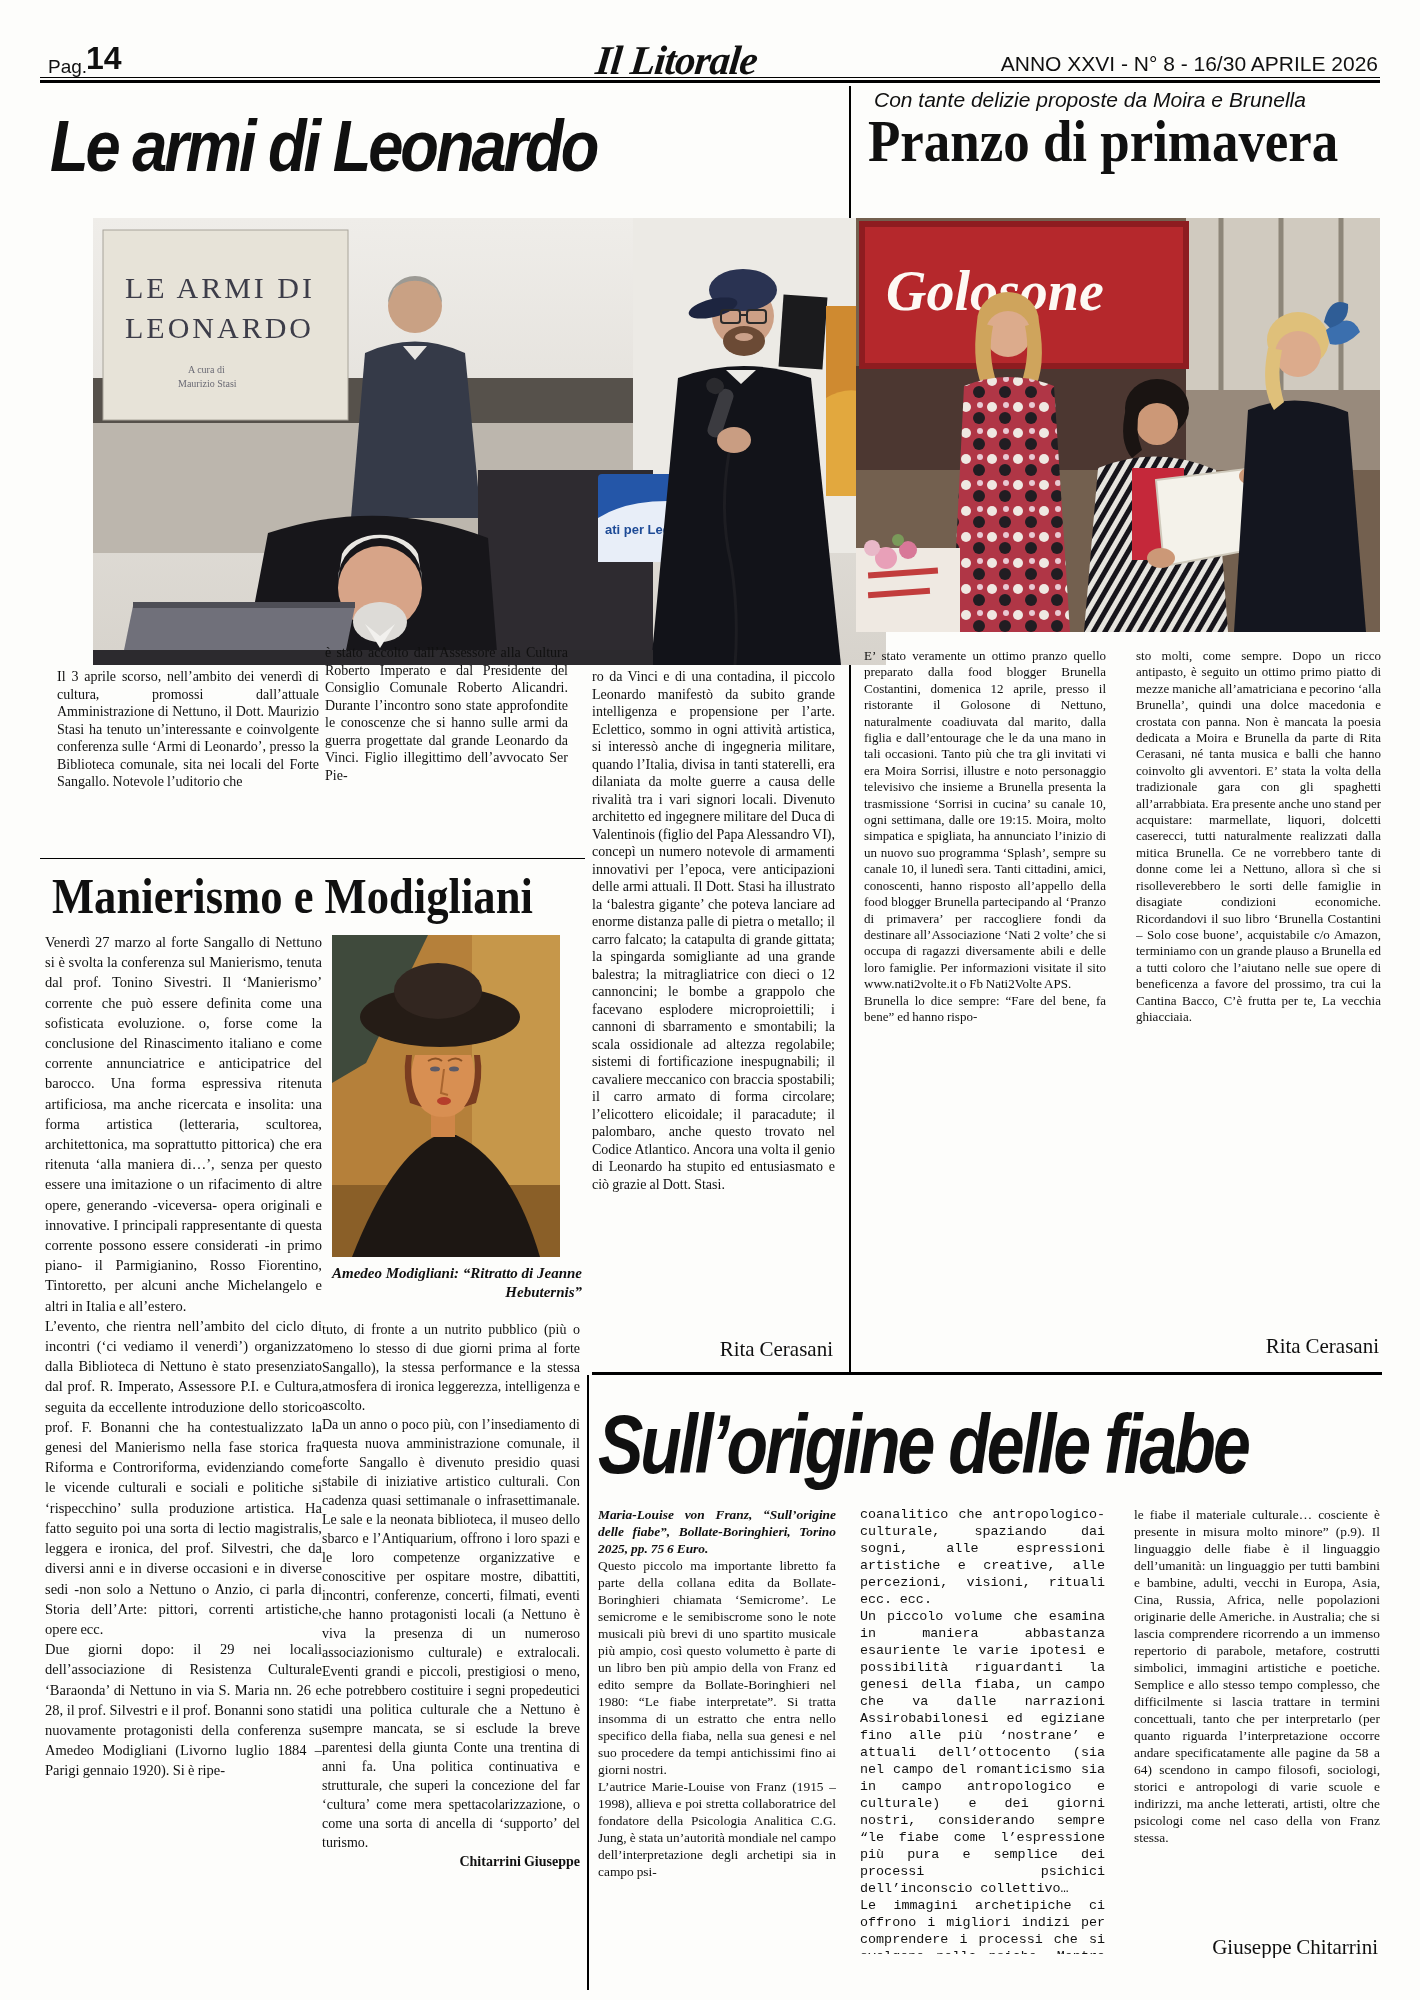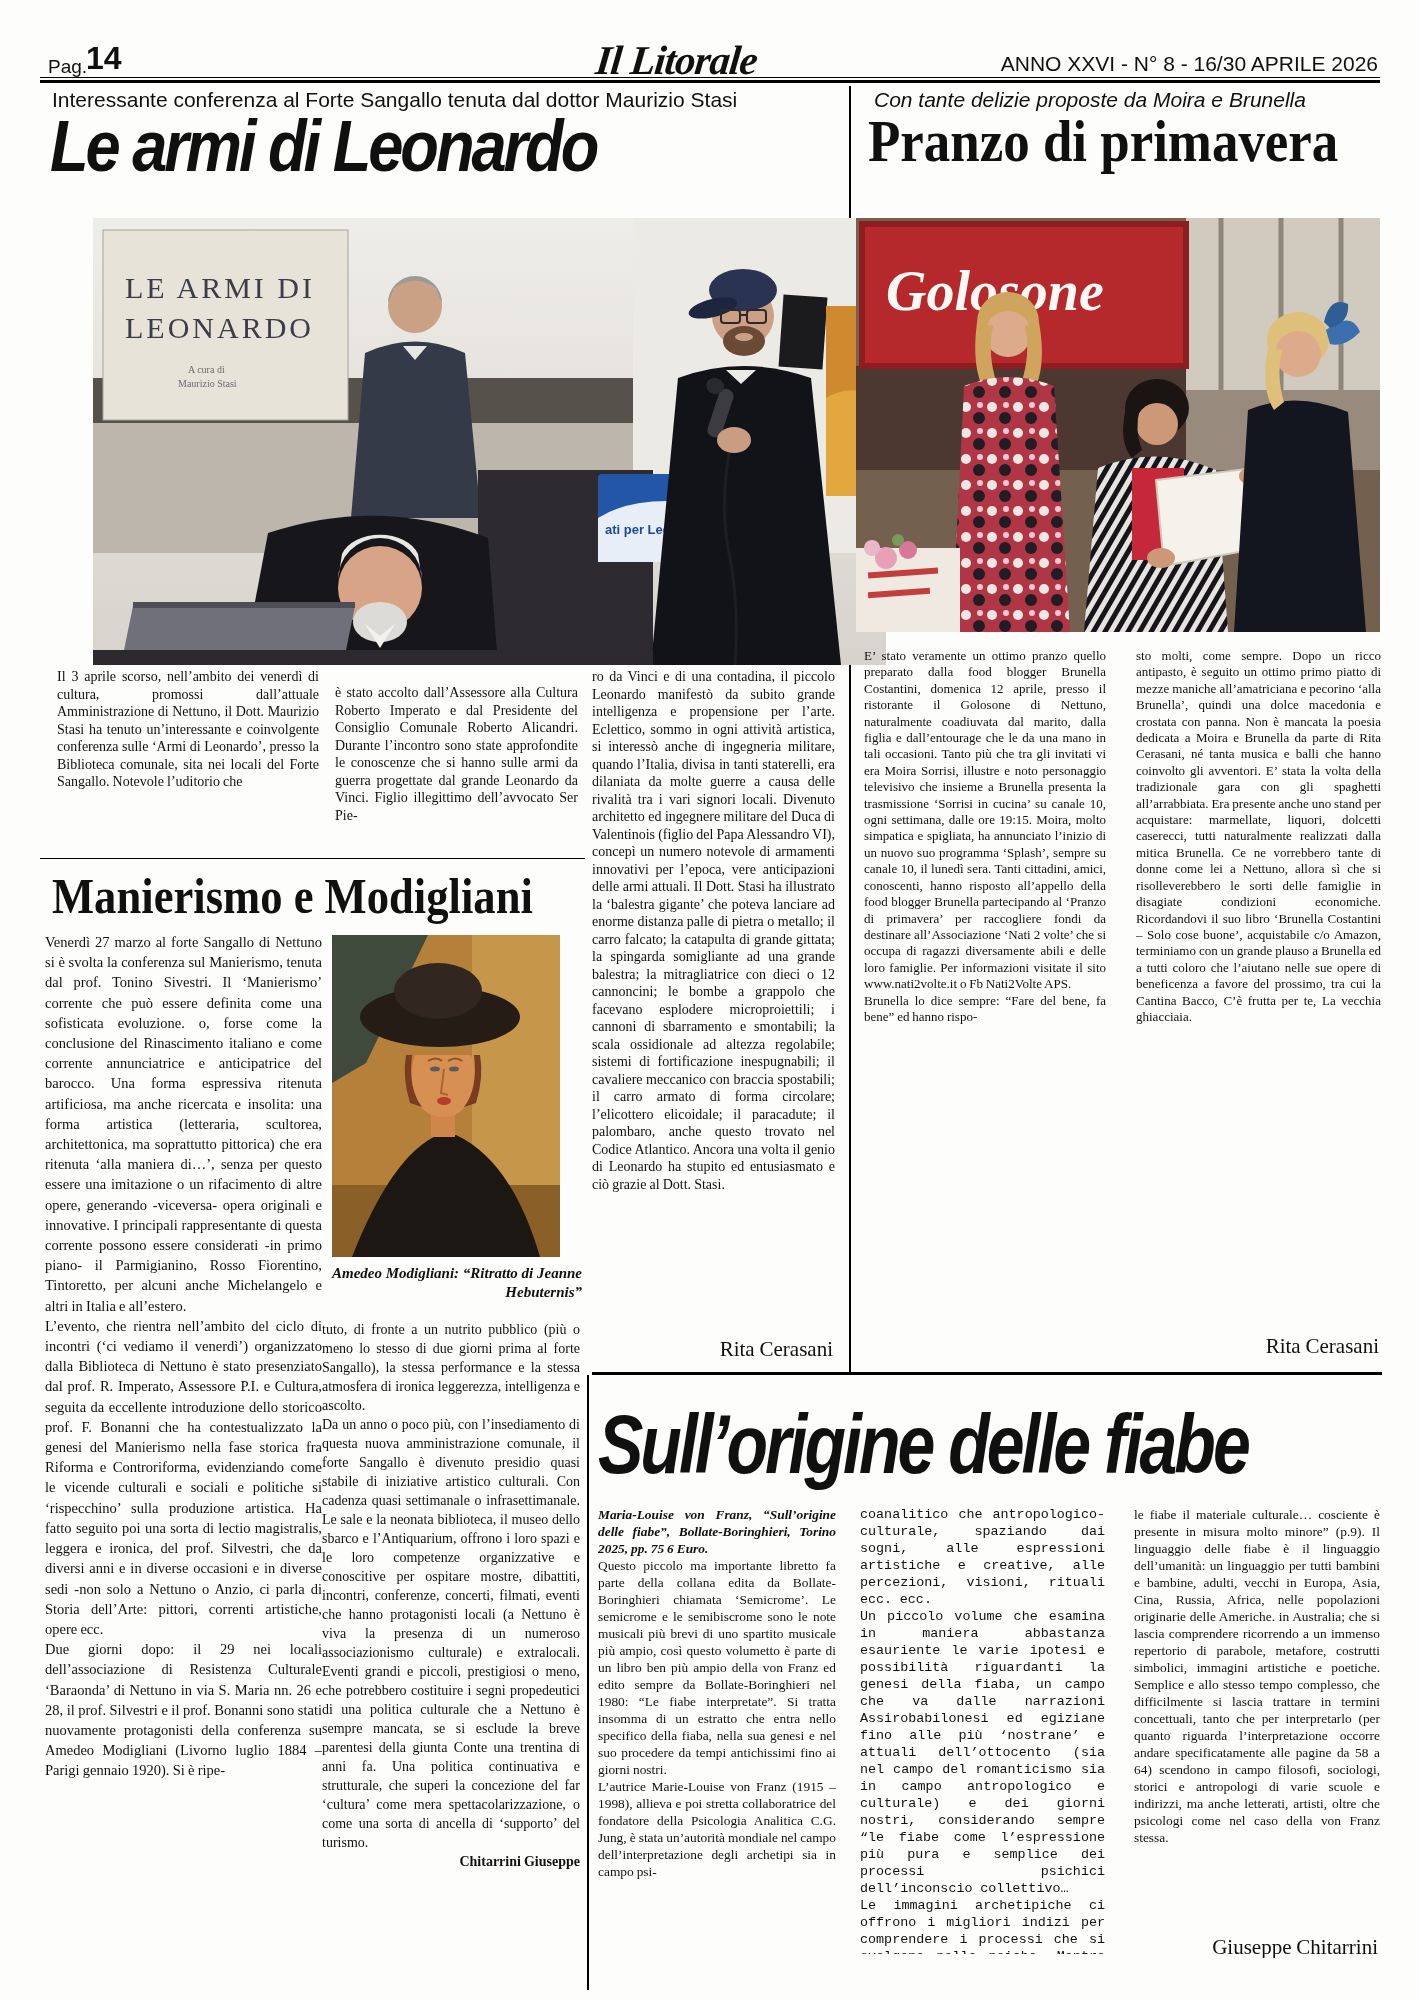--- a/index.html
+++ b/index.html
@@ -38,21 +38,20 @@
 
 <div class="page">
 
   <div class="abs" style="left:48px;top:56px;"><span class="pag-label">Pag.</span></div>
   <div class="abs pag-num" style="left:86px;top:40px;">14</div>
   <div class="abs masthead" style="left:596px;top:36px;">Il Litorale</div>
   <div class="abs issue" style="right:42px;top:52px;">ANNO XXVI - N° 8 - 16/30 APRILE 2026</div>
   <div class="abs hrule" style="left:40px;top:77px;width:1340px;height:1px;"></div>
   <div class="abs hrule" style="left:40px;top:80px;width:1340px;height:3px;"></div>
 
-  <div class="abs kick" style="left:52px;top:88px;">Interessante conferenza al Forte Sangallo tenuta dal dottor Maurizio Stasi</div>
   <div class="abs kick kick-it" style="left:874px;top:88px;">Con tante delizie proposte da Moira e Brunella</div>
 
   <div class="abs h-leo" style="left:50px;top:104px;">Le armi di Leonardo</div>
   <div class="abs h-pra" style="left:868px;top:108px;">Pranzo di primavera</div>
 
   <div class="vrule" style="left:849px;top:86px;height:1288px;"></div>
   <div class="abs hrule" style="left:40px;top:858px;width:545px;height:1px;"></div>
   <div class="abs hrule" style="left:592px;top:1372px;width:790px;height:3px;"></div>
   <div class="vrule" style="left:587px;top:1375px;height:615px;"></div>
 
@@ -191,21 +190,21 @@
         <circle cx="52" cy="332" r="9" fill="#d87898"></circle>
         <circle cx="16" cy="330" r="8" fill="#e8b8c8"></circle>
         <circle cx="42" cy="322" r="6" fill="#7a9a5a"></circle>
       </g>
     </svg>
   </div>
 
   <div class="col txt-leo" style="left:57px;top:668px;width:262px;height:188px;">
     <p>Il 3 aprile scorso, nell’ambito dei venerdì di cultura, promossi dall’attuale Amministrazione di Nettuno, il Dott. Maurizio Stasi ha tenuto un’interessante e coinvolgente conferenza sulle ‘Armi di Leonardo’, presso la Biblioteca comunale, sita nei locali del Forte Sangallo. Notevole l’uditorio che</p>
   </div>
-  <div class="col txt-leo" style="left:325px;top:684px;width:243px;height:188px;margin-left:10px;">
+  <div class="col txt-leo" style="left:325px;top:644px;width:243px;height:188px;">
     <p>è stato accolto dall’Assessore alla Cultura Roberto Imperato e dal Presidente del Consiglio Comunale Roberto Alicandri. Durante l’incontro sono state approfondite le conoscenze che si hanno sulle armi da guerra progettate dal grande Leonardo da Vinci. Figlio illegittimo dell’avvocato Ser Pie-</p>
   </div>
   <div class="col txt-leo" style="left:592px;top:668px;width:243px;height:692px;">
     <p>ro da Vinci e di una contadina, il piccolo Leonardo manifestò da subito grande intelligenza e propensione per l’arte. Eclettico, sommo in ogni attività artistica, si interessò anche di ingegneria militare, quando l’Italia, divisa in tanti staterelli, era dilaniata da molte guerre a causa delle rivalità tra i vari signori locali. Divenuto architetto ed ingegnere militare del Duca di Valentinois (figlio del Papa Alessandro VI), concepì un numero notevole di armamenti innovativi per l’epoca, vere anticipazioni delle armi attuali. Il Dott. Stasi ha illustrato la ‘balestra gigante’ che poteva lanciare ad enorme distanza palle di pietra o metallo; il carro falcato; la catapulta di grande gittata; la spingarda somigliante ad una grande balestra; la mitragliatrice con dieci o 12 cannoncini; le bombe a grappolo che facevano esplodere microproiettili; i cannoni di sbarramento e smontabili; la scala ossidionale ad altezza regolabile; sistemi di fortificazione inespugnabili; il cavaliere meccanico con braccia spostabili; il carro armato di forma circolare; l’elicottero elicoidale; il paracadute; il palombaro, anche questo trovato nel Codice Atlantico. Ancora una volta il genio di Leonardo ha stupito ed entusiasmato e ciò grazie al Dott. Stasi.</p>
     <div class="byline-abs">Rita Cerasani</div>
   </div>
 
   <div class="abs h-man" style="left:52px;top:868px;">Manierismo e Modigliani</div>
   <div class="col txt-man1" style="left:45px;top:932px;width:277px;height:1056px;">
     <p>Venerdì 27 marzo al forte Sangallo di Nettuno si è svolta la conferenza sul Manierismo, tenuta dal prof. Tonino Sivestri. Il ‘Manierismo’ corrente che può essere definita come una sofisticata evoluzione. o, forse come la conclusione del Rinascimento italiano e come corrente annunciatrice e anticipatrice del barocco. Una forma espressiva ritenuta artificiosa, ma anche ricercata e insolita: una forma artistica (letteraria, scultorea, architettonica, ma soprattutto pittorica) che era ritenuta ‘alla maniera di…’, senza per questo essere una imitazione o un rifacimento di altre opere, generando -viceversa- opera originali e innovative. I principali rappresentante di questa corrente possono essere considerati -in primo piano- il Parmigianino, Rosso Fiorentino, Tintoretto, per alcuni anche Michelangelo e altri in Italia e all’estero.</p>

